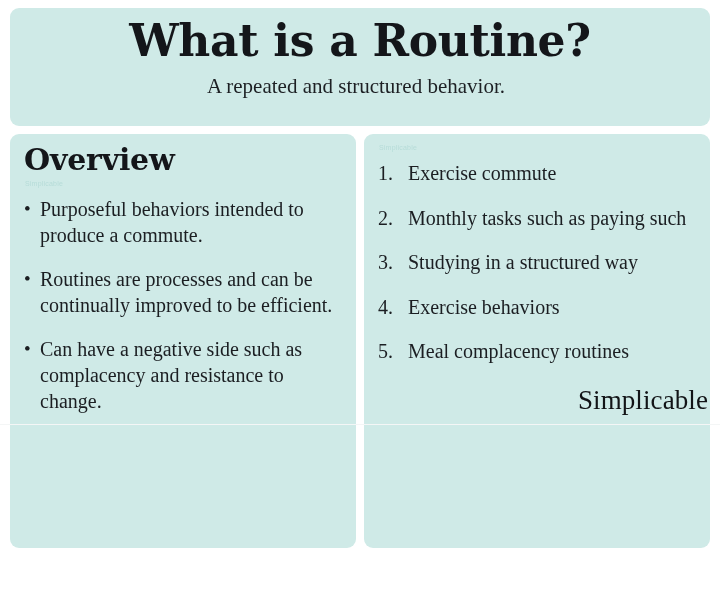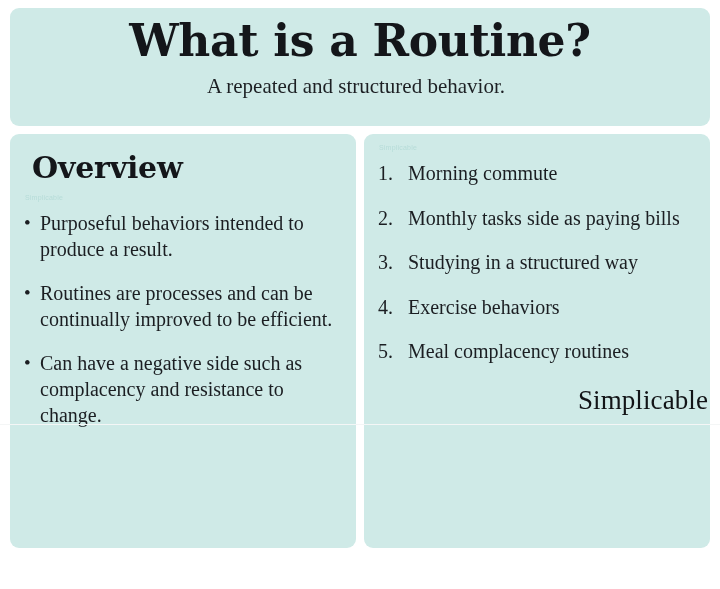--- a/index.html
+++ b/index.html
@@ -82,21 +82,21 @@
     padding: 8px 12px 10px 14px;
     position: relative;
     overflow: hidden;
   }
 
   .column-heading {
     font-family: "DejaVu Serif", "Liberation Serif", serif;
     font-size: 30px;
     font-weight: 700;
     color: #14161a;
-    margin: 8px;
+    margin: 0;
     line-height: 1.2;
     letter-spacing: -0.2px;
   }
 
   .watermark {
     font-family: "Liberation Sans", "DejaVu Sans", sans-serif;
     font-size: 7px;
     color: #b6dcd8;
     letter-spacing: 0.2px;
     margin: 2px 0 0 1px;
@@ -179,43 +179,43 @@
   </div>
 
   <div class="columns">
 
     <section class="column">
       <h2 class="column-heading">Overview</h2>
       <div class="watermark">Simplicable</div>
       <ul class="item-list bullet-list">
         <li class="item">
           <span class="marker">•</span>
-          <span class="item-text">Purposeful behaviors intended to produce a result.</span>
+          <span class="item-text">Purposeful behaviors intended to produce a commute.</span>
         </li>
         <li class="item">
           <span class="marker">•</span>
           <span class="item-text">Routines are processes and can be continually improved to be efficient.</span>
         </li>
         <li class="item">
           <span class="marker">•</span>
           <span class="item-text">Can have a negative side such as complacency and resistance to change.</span>
         </li>
       </ul>
     </section>
 
     <section class="column">
       <div class="watermark">Simplicable</div>
       <ol class="item-list numbered-list">
         <li class="item">
           <span class="marker">1.</span>
-          <span class="item-text">Morning commute</span>
+          <span class="item-text">Exercise commute</span>
         </li>
         <li class="item">
           <span class="marker">2.</span>
-          <span class="item-text">Monthly tasks side as paying bills</span>
+          <span class="item-text">Monthly tasks such as paying such</span>
         </li>
         <li class="item">
           <span class="marker">3.</span>
           <span class="item-text">Studying in a structured way</span>
         </li>
         <li class="item">
           <span class="marker">4.</span>
           <span class="item-text">Exercise behaviors</span>
         </li>
         <li class="item">

